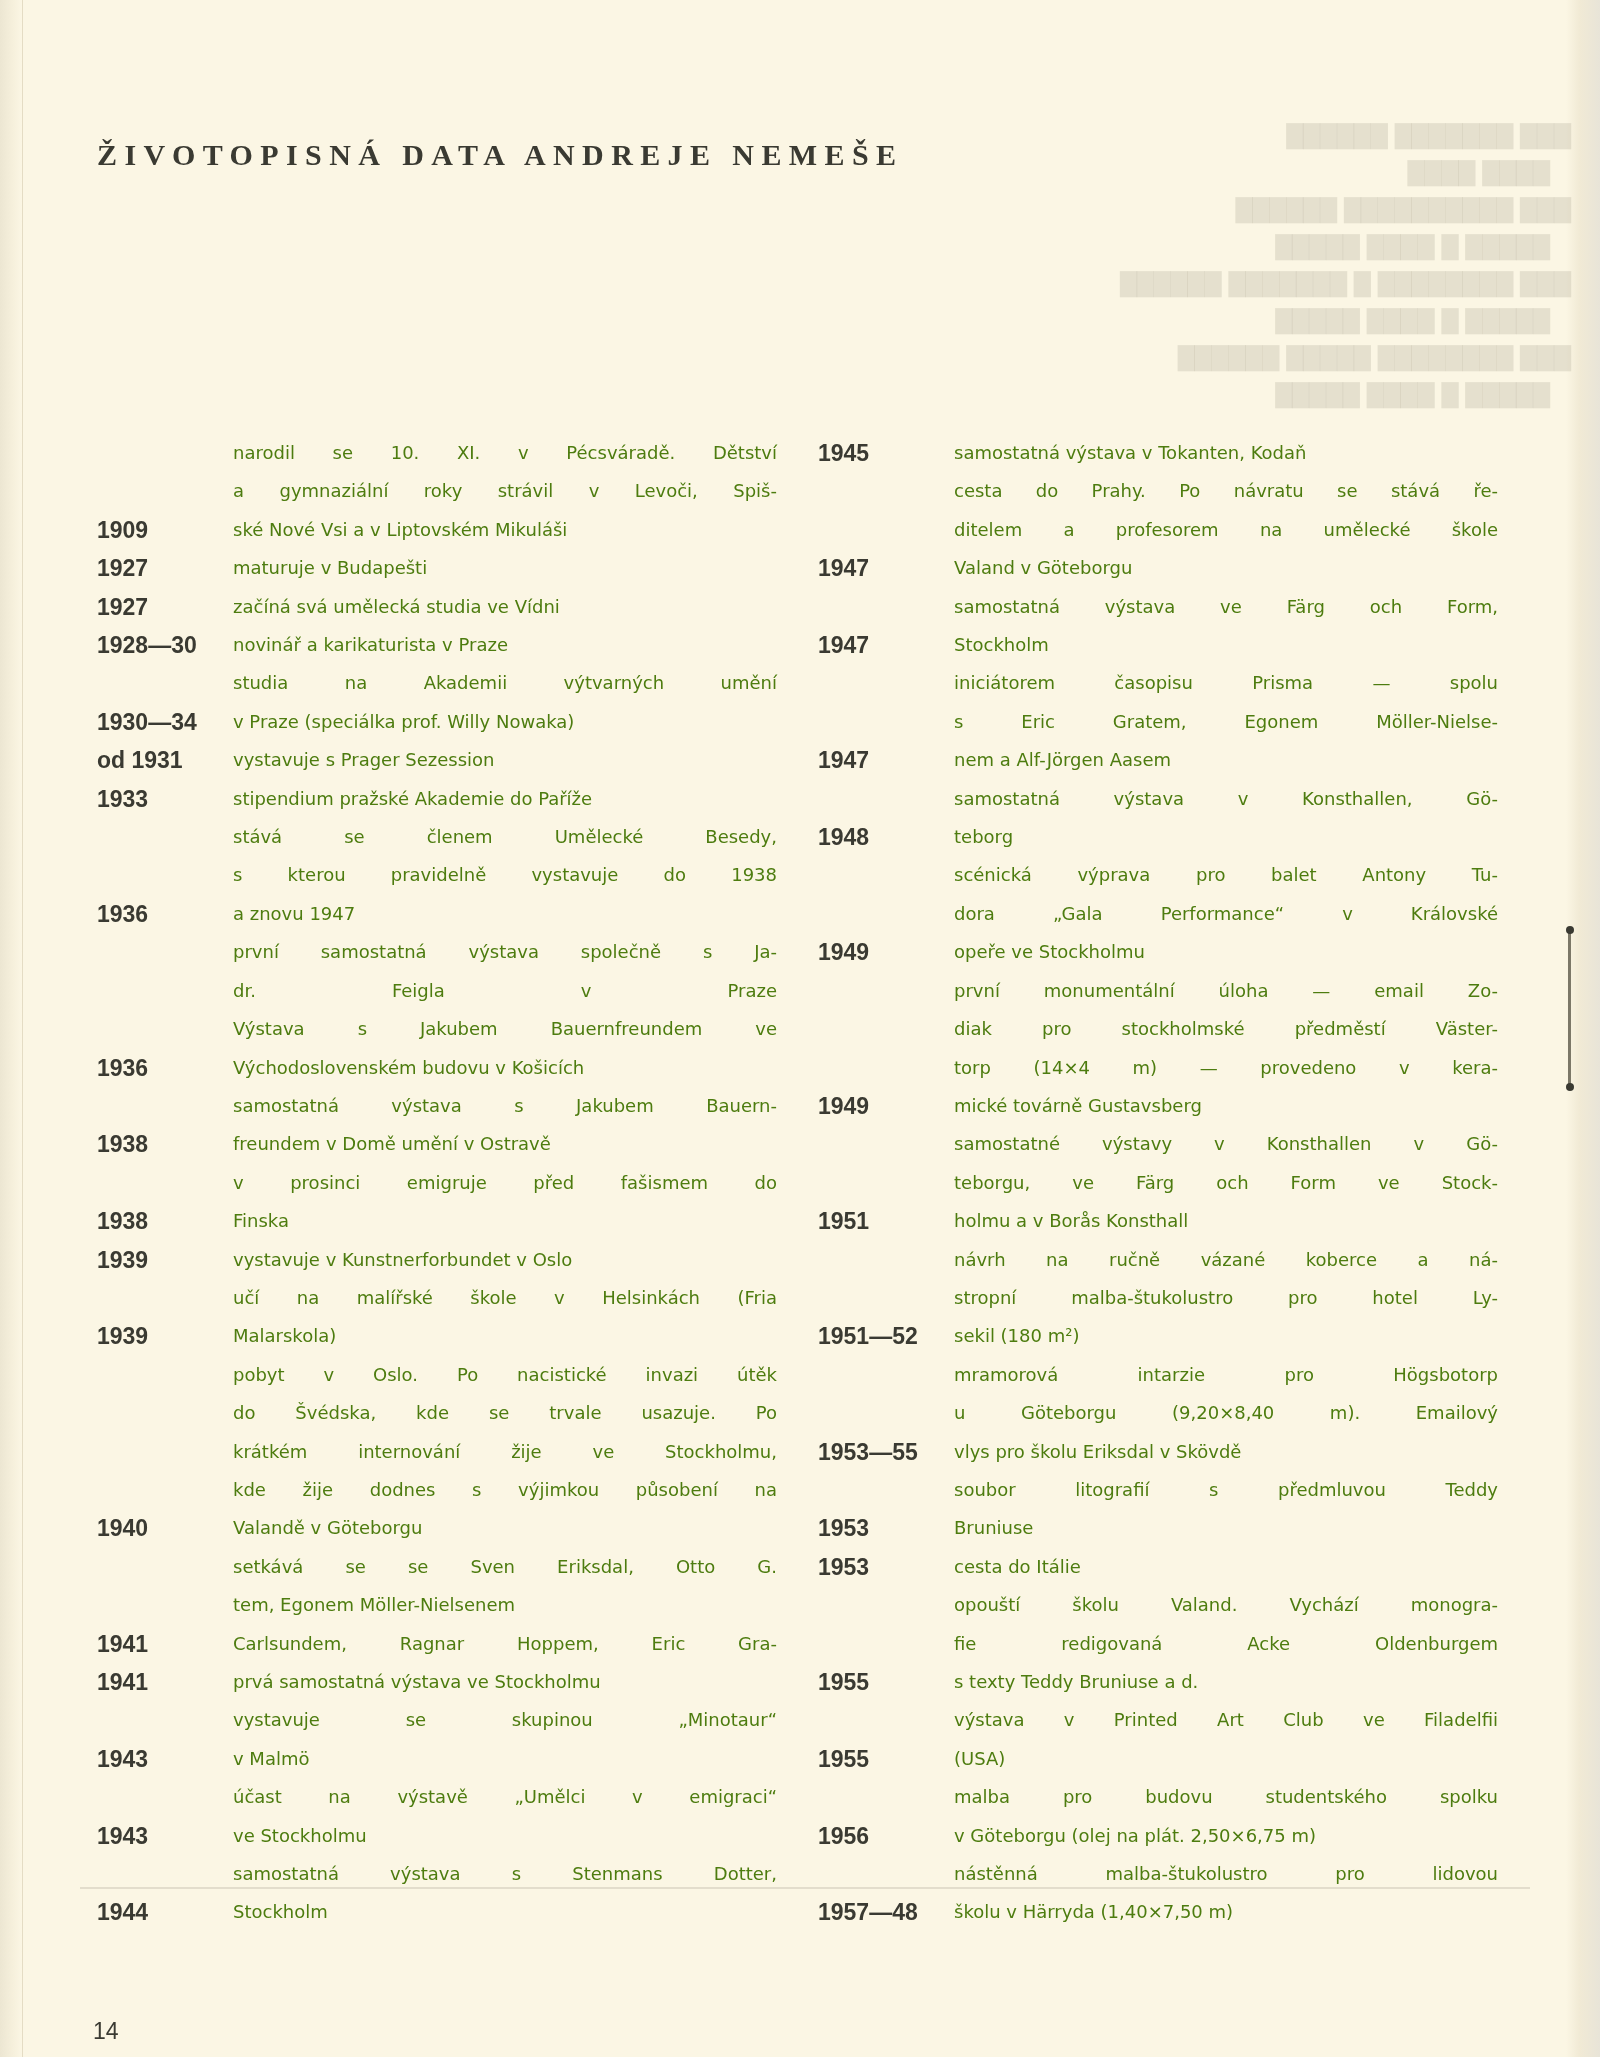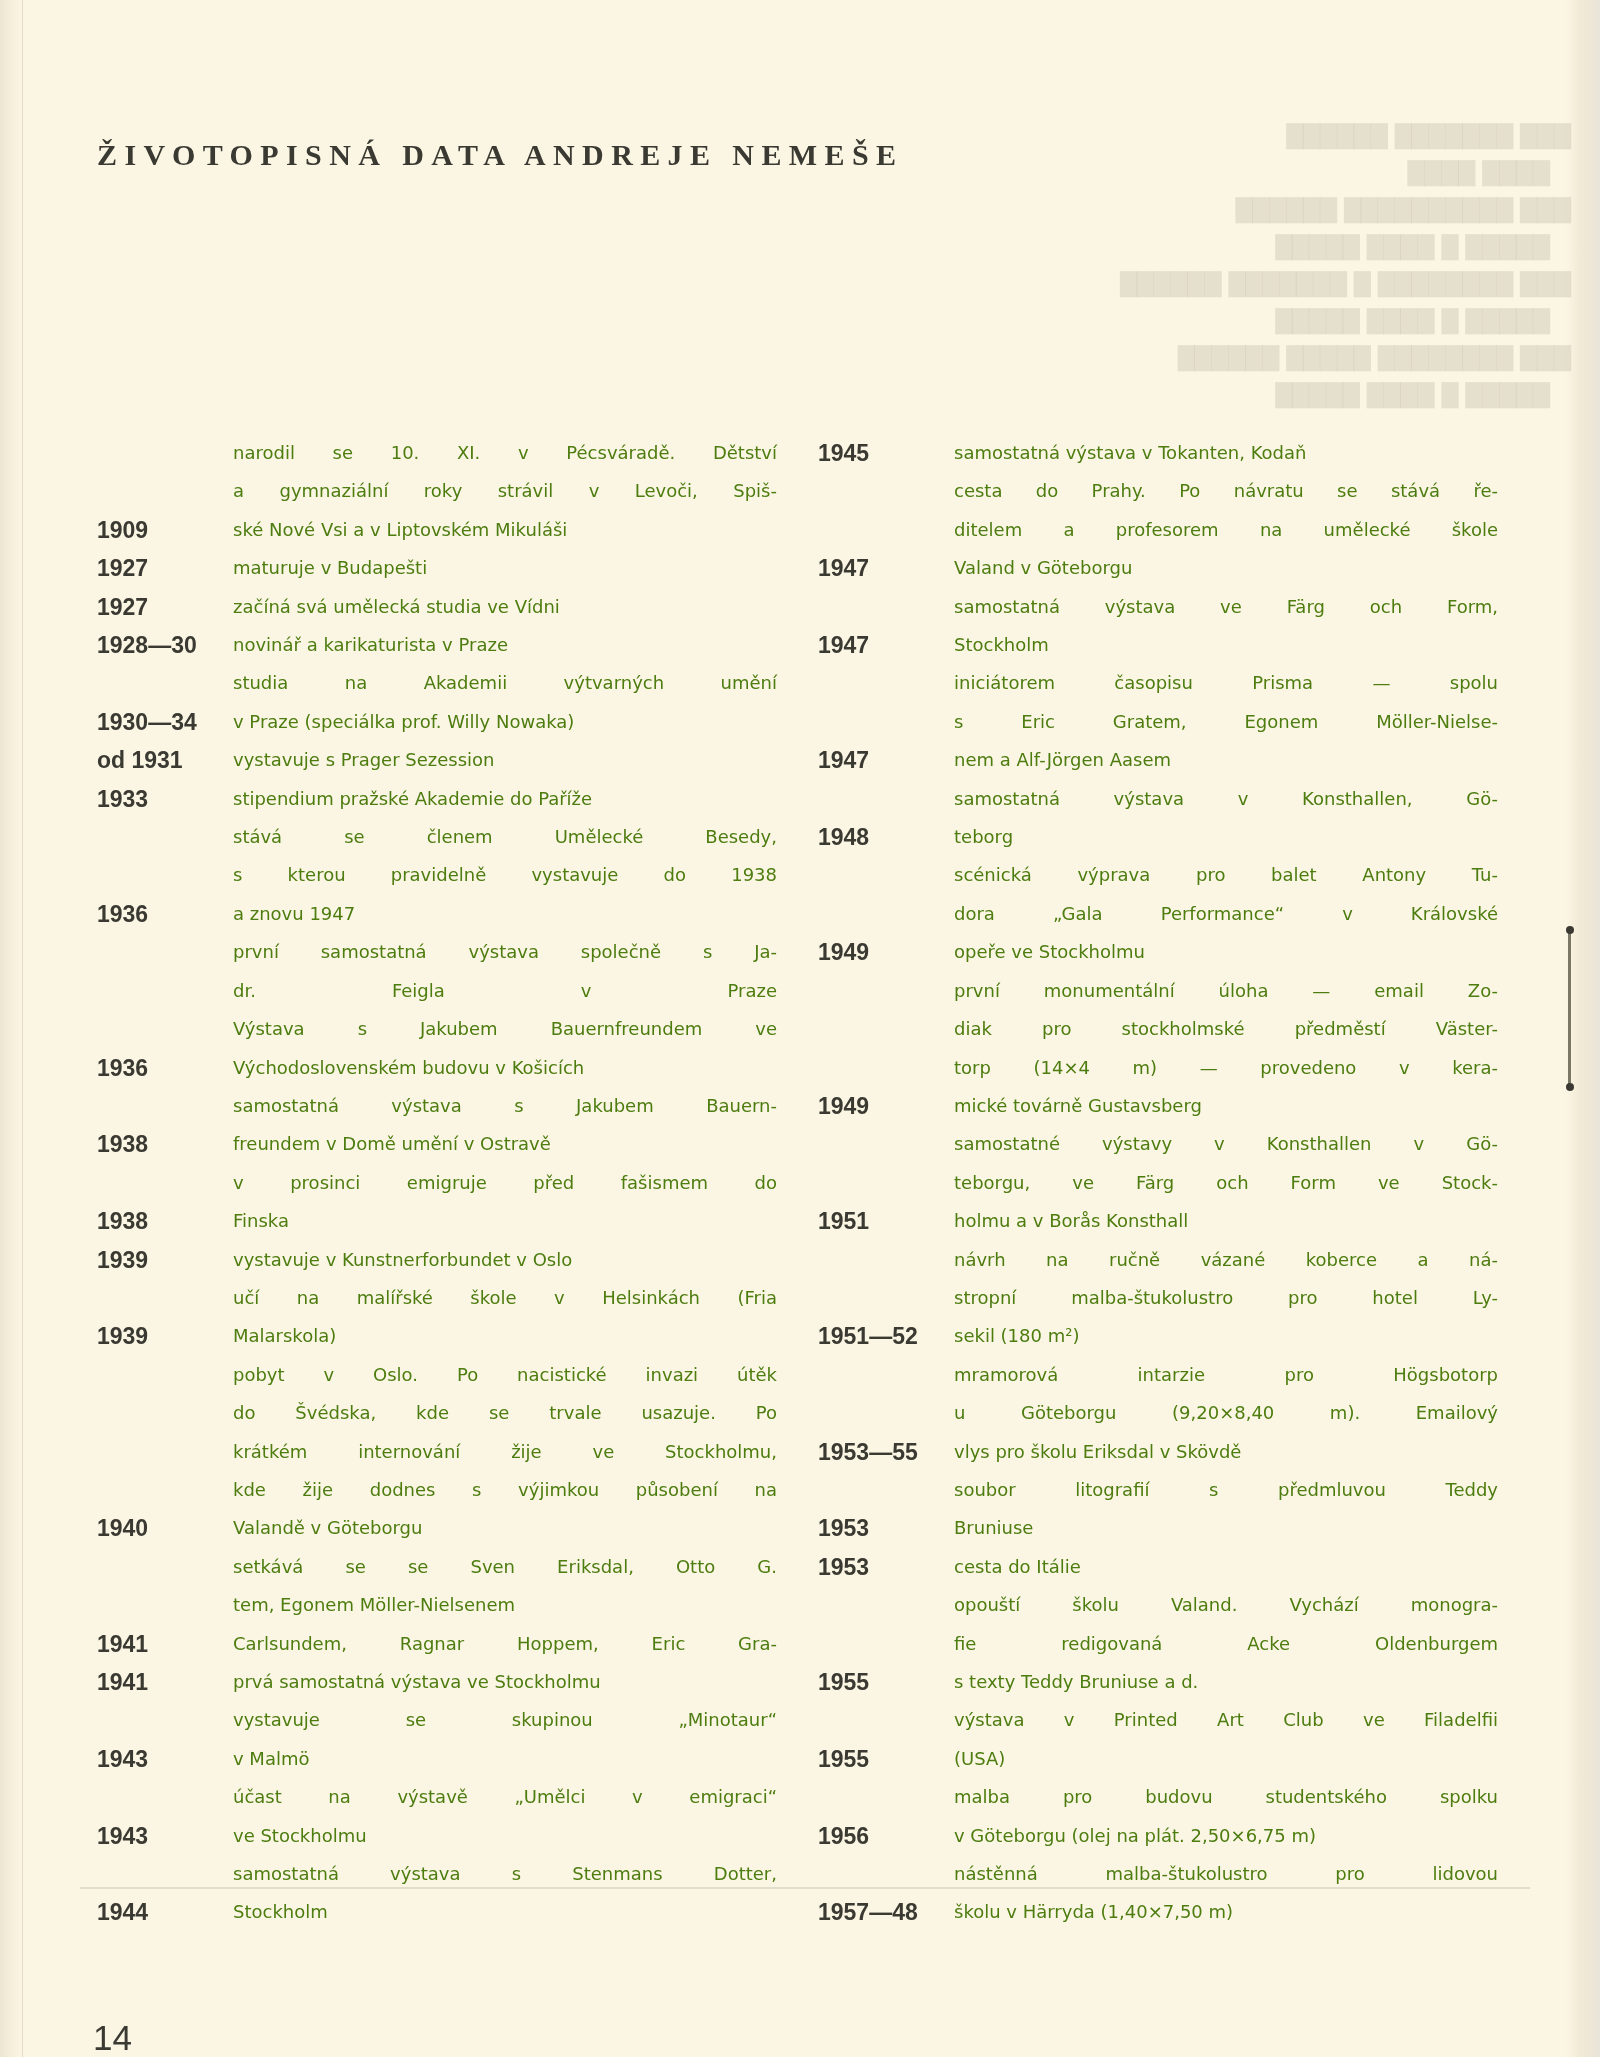--- a/index.html
+++ b/index.html
@@ -98,21 +98,21 @@
       text-align-last: justify;
     }
     .line.last {
       text-align-last: left;
     }
     .page-number {
       position: absolute;
       left: 93px;
       top: 2018px;
       font-family: "Liberation Sans", sans-serif;
-      font-size: 35px;
+      font-size: 23px;
       color: #3a3a32;
     }
     .ghost-rule {
       position: absolute;
       top: 1887px;
       left: 80px;
       width: 1450px;
       height: 2px;
       background: rgba(120, 112, 92, 0.18);
     }

